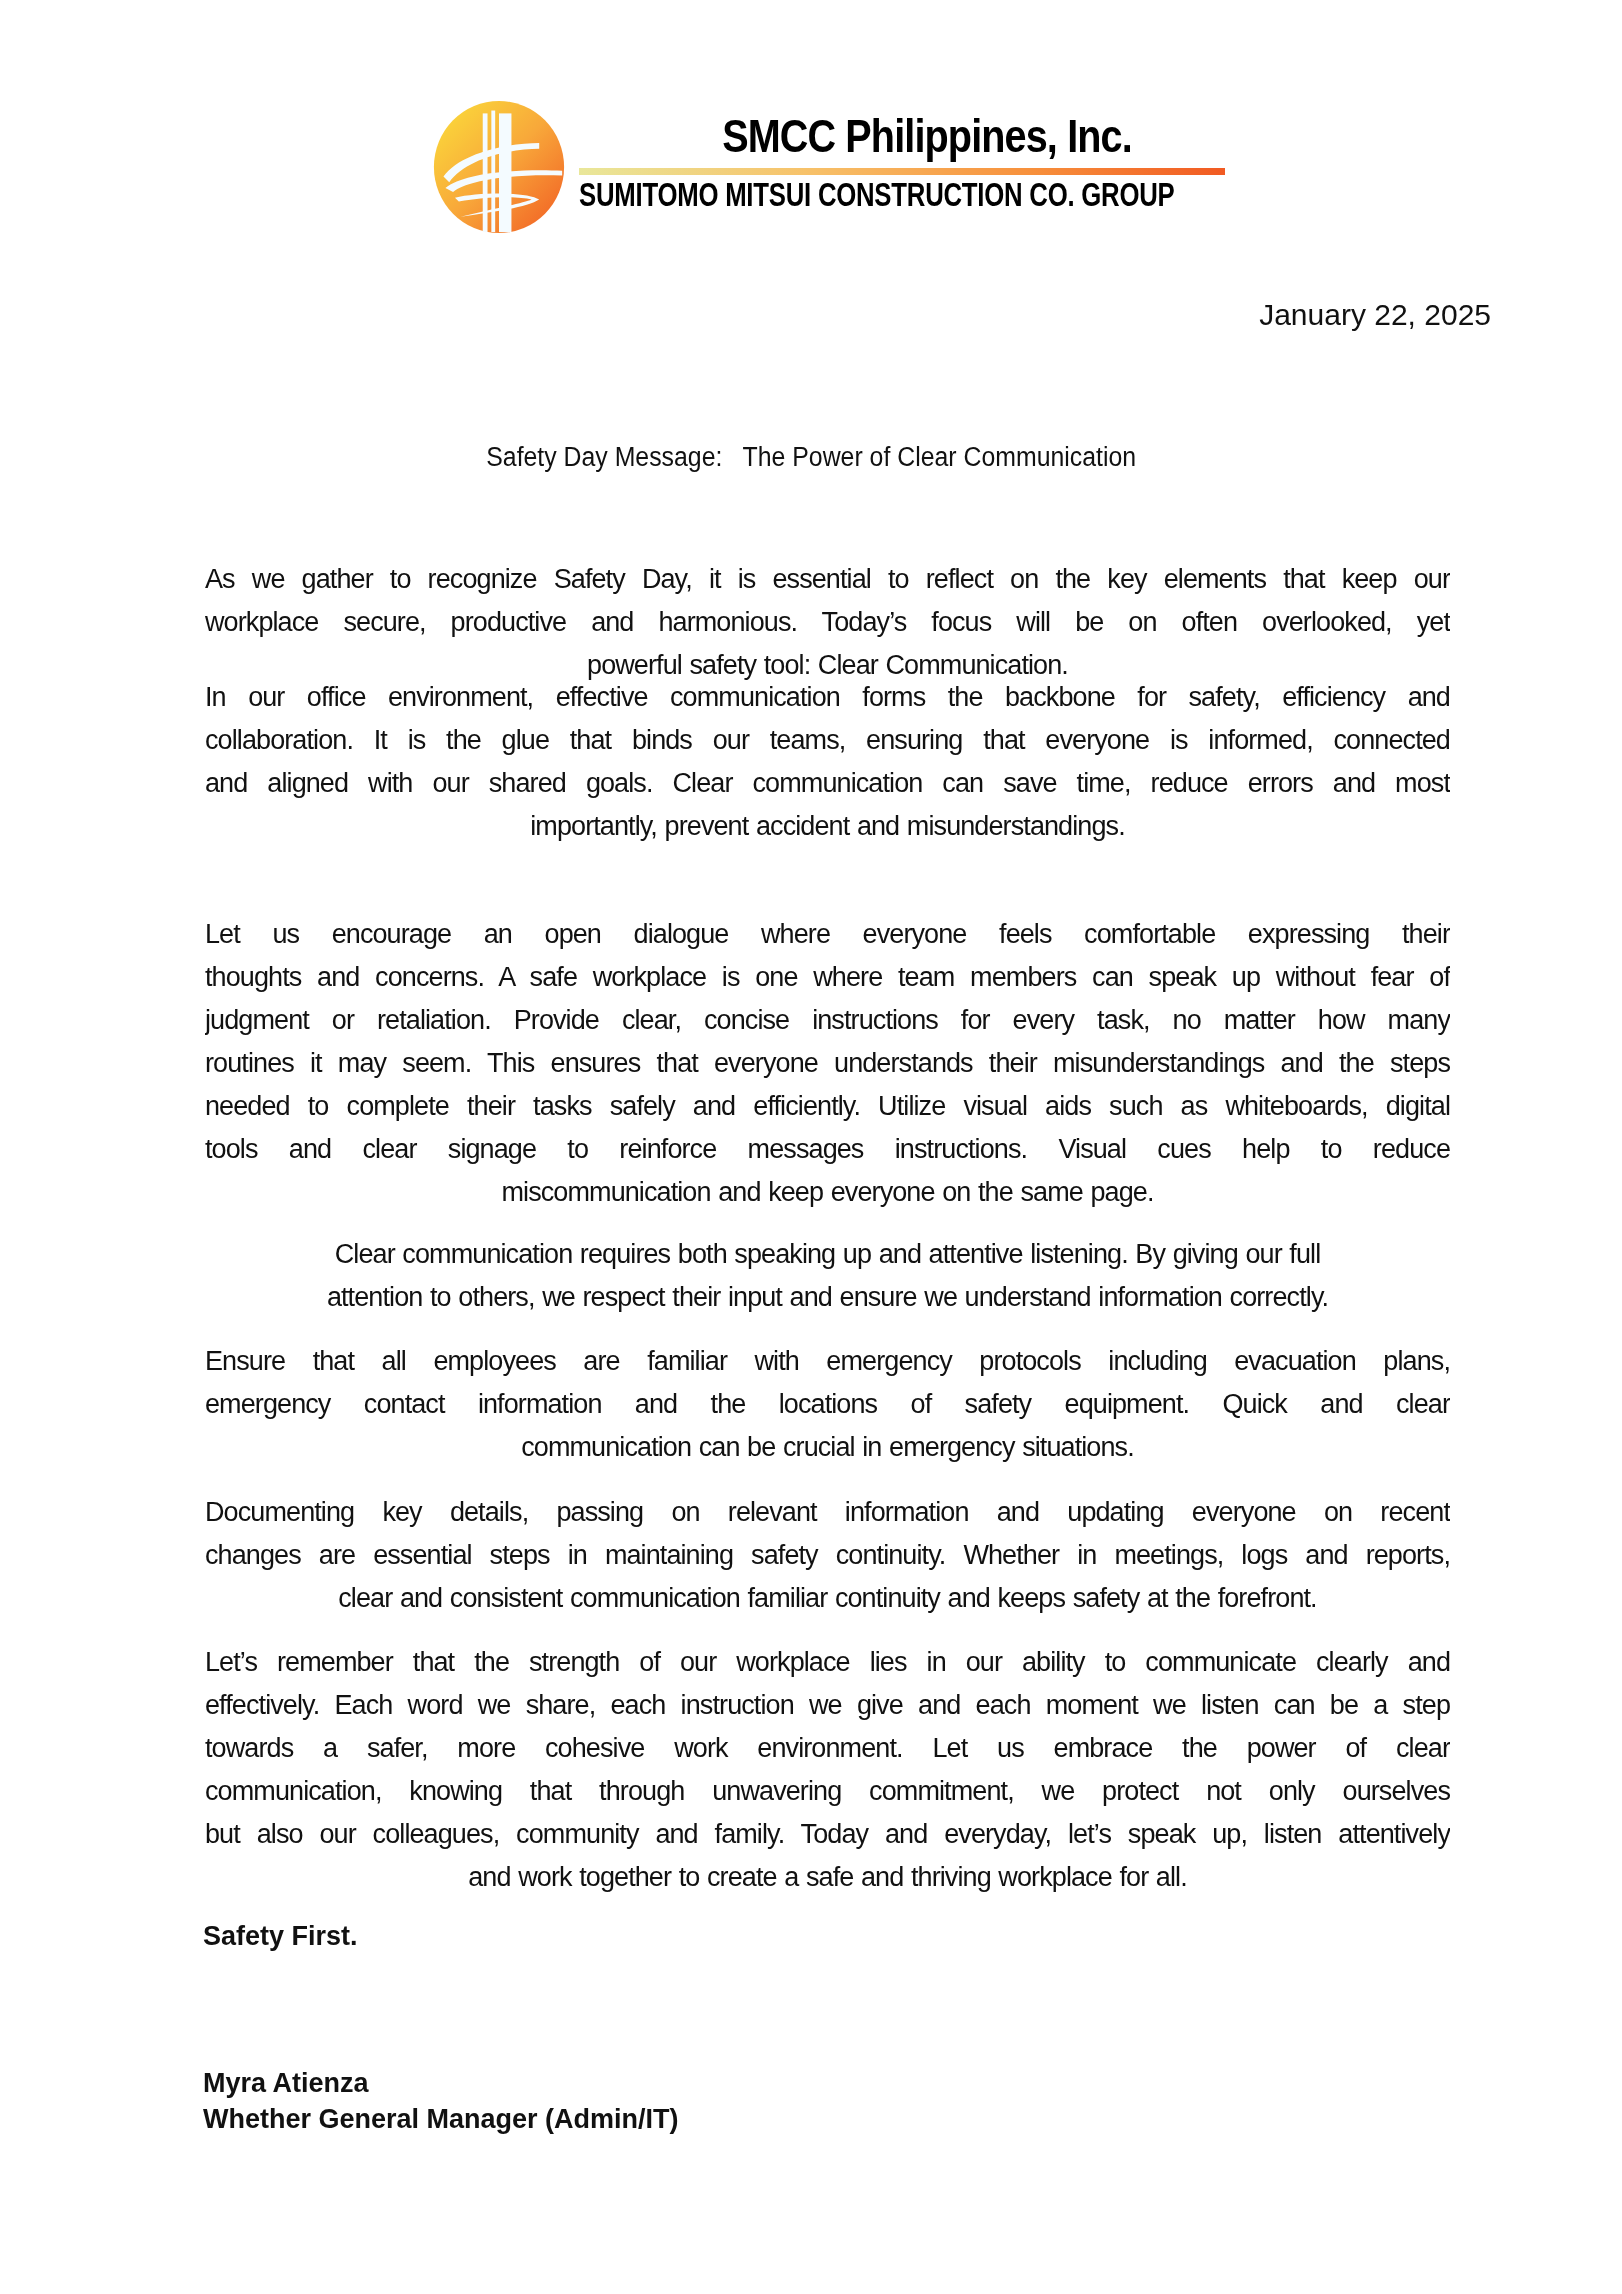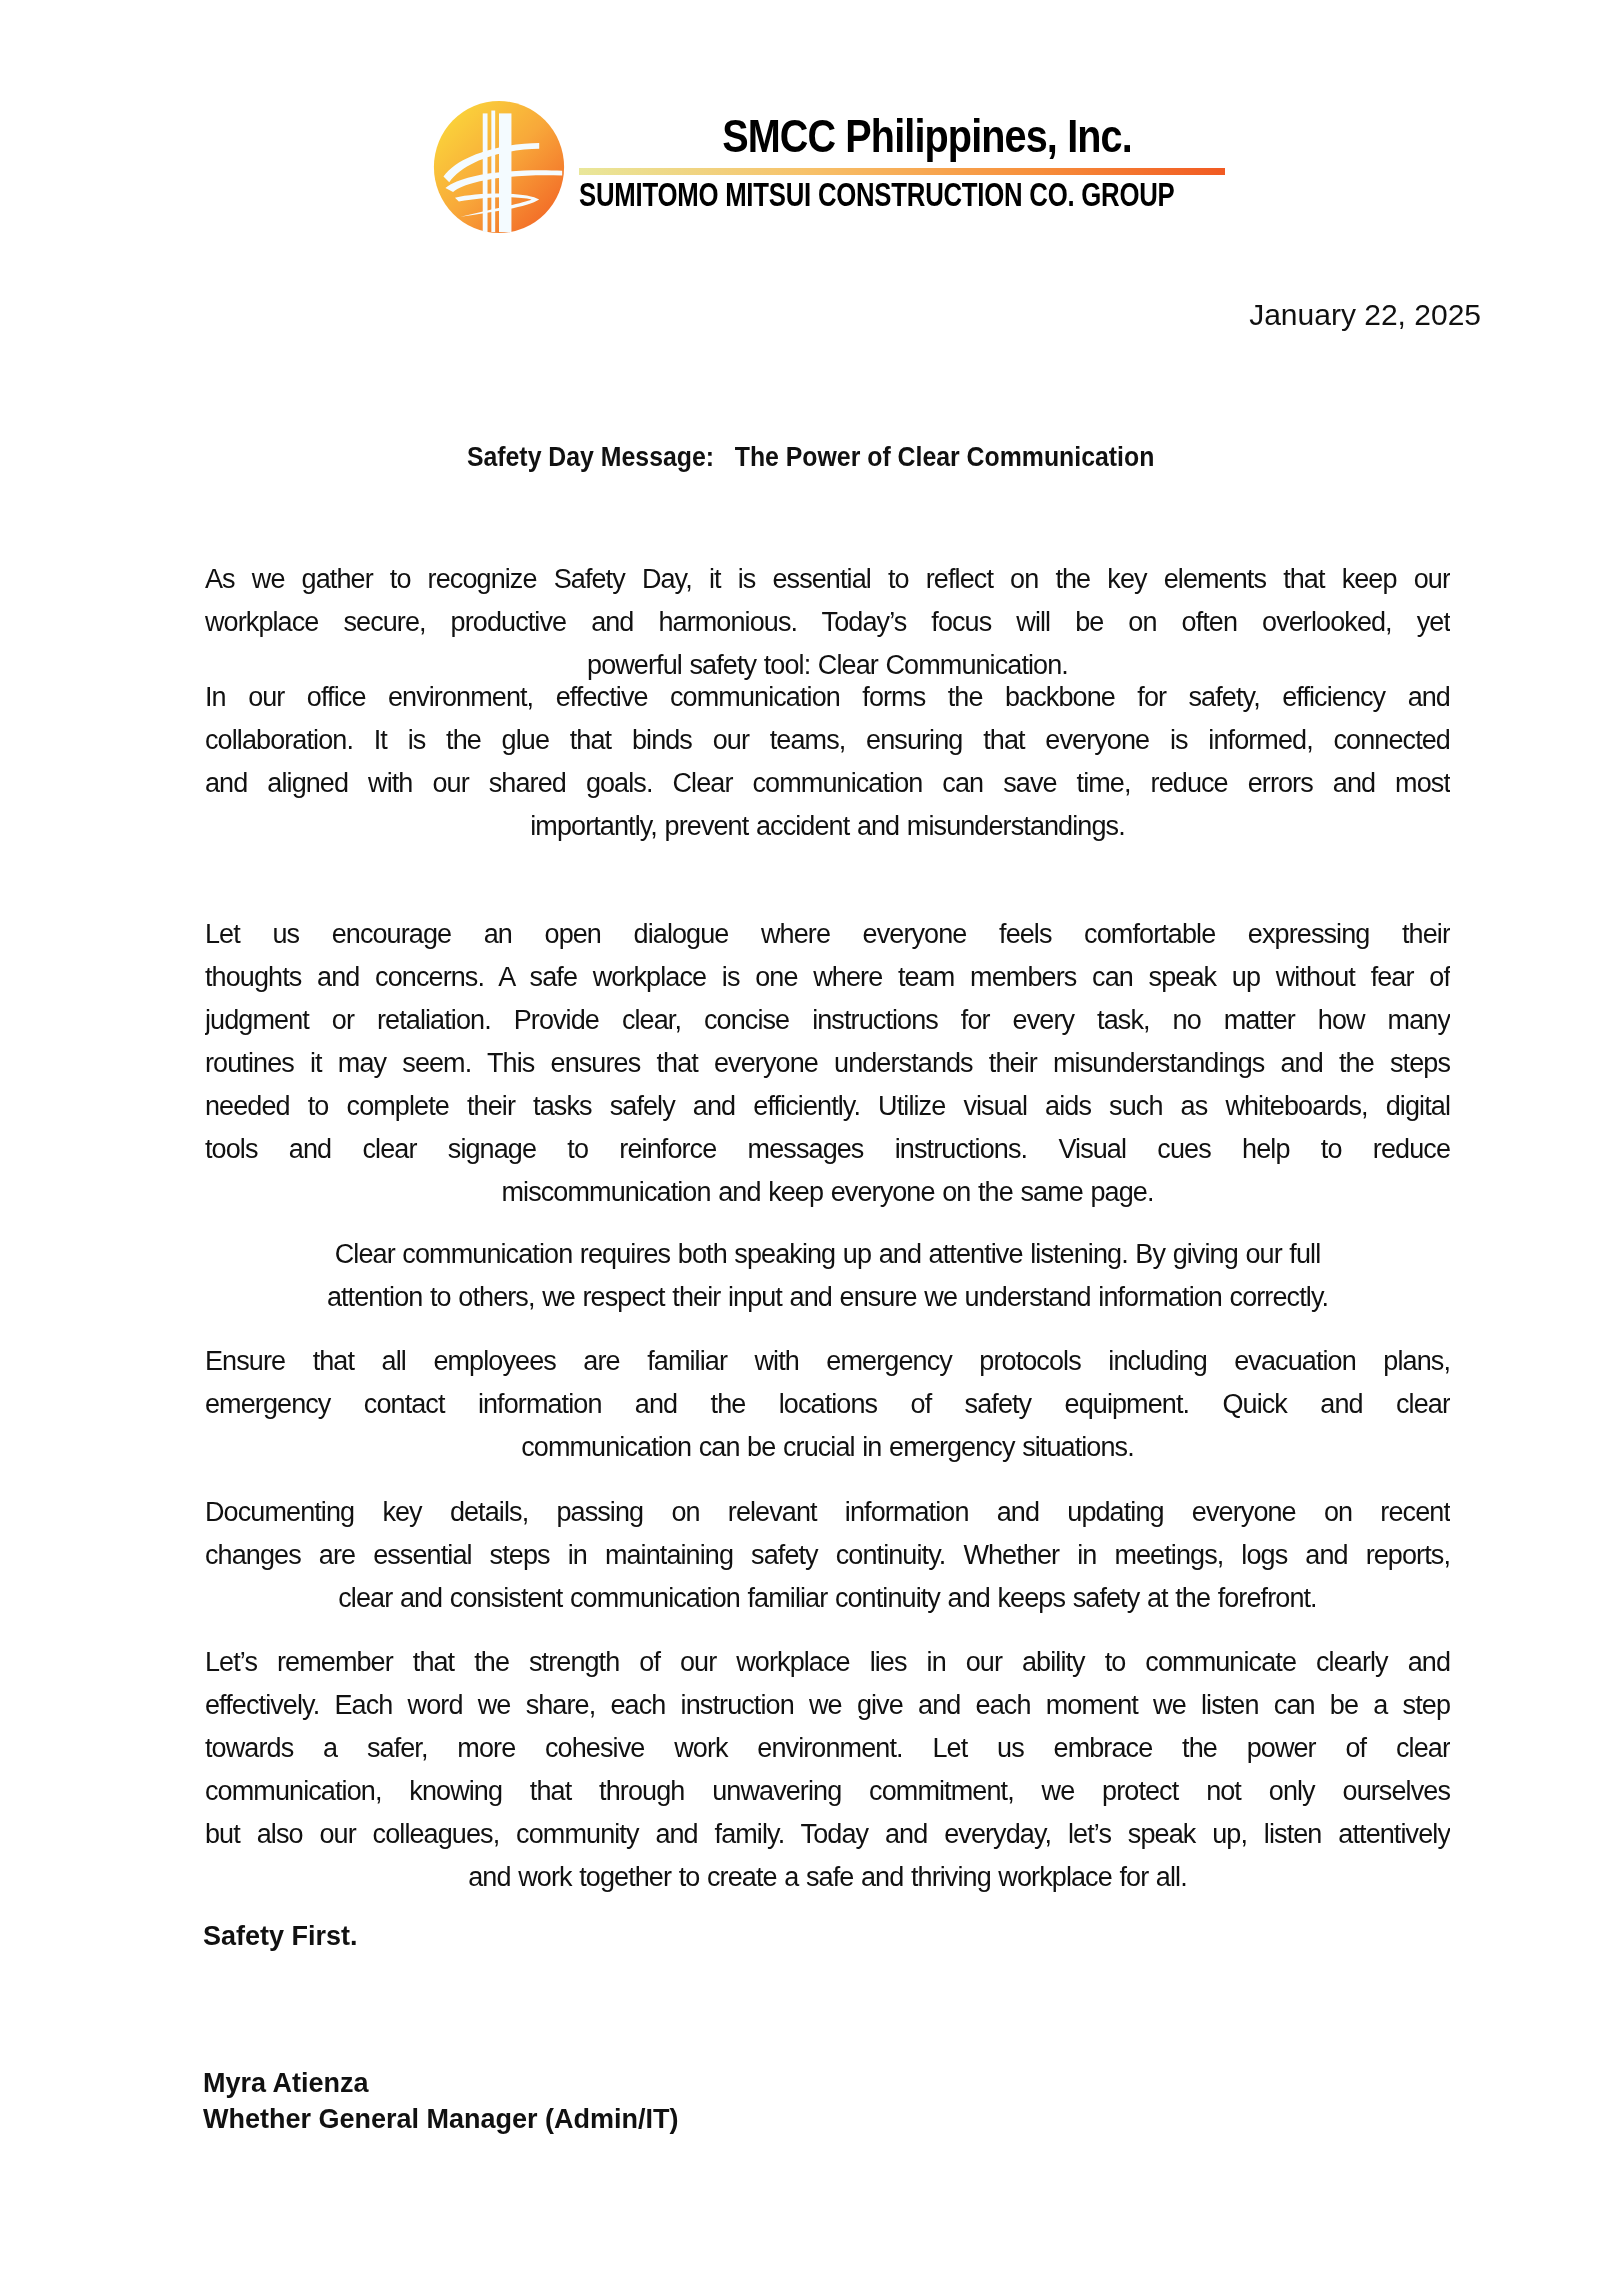--- a/index.html
+++ b/index.html
@@ -7,23 +7,23 @@
          font-family:"Liberation Sans", sans-serif; color:#111; }
   .logo { position:absolute; left:432px; top:100px; width:134px; height:134px; }
   .company-name { position:absolute; left:669px; top:113px; width:516px; text-align:center;
                   font-family:"Liberation Sans", sans-serif; font-weight:bold; font-size:46px;
                   letter-spacing:-1px; transform:scaleX(0.86); transform-origin:center; color:#000; line-height:1; }
   .rule { position:absolute; left:579px; top:168px; width:646px; height:6.7px;
           background:linear-gradient(to right,#e9e79a,#f7c26a 35%,#f7903c 70%,#f15a22); }
   .company-sub { position:absolute; left:579px; top:178px; width:646px; white-space:nowrap;
                  font-family:"Liberation Sans", sans-serif; font-weight:bold; font-size:33px; color:#000;
                  transform:scaleX(0.78); transform-origin:left; line-height:1; letter-spacing:-0.3px; }
-  .date { position:absolute; right:141px; top:300px; font-size:30px; line-height:1; }
+  .date { position:absolute; right:131px; top:300px; font-size:30px; line-height:1; }
   .title { position:absolute; left:0; width:1622px; top:444px; text-align:center; font-size:27px;
-           font-weight:bold; line-height:1; }
+           font-weight:normal; line-height:1; }
   .title span { display:inline-block; transform:scaleX(0.92); }
   .body { position:absolute; left:205px; width:1245px; }
   .line { height:43px; line-height:43px; font-size:26px; white-space:nowrap;
           transform-origin:left;text-align:center; }
   .line.j { text-align:justify; text-align-last:justify; white-space:normal; overflow:hidden; }
   .sig { position:absolute; left:203px; font-size:27px; line-height:1;font-weight:bold; }
   .sig-name { top:2070px; font-weight:bold; }
   .sig-role { top:2106px; }
   .closing { top:1923px; }
 </style>

